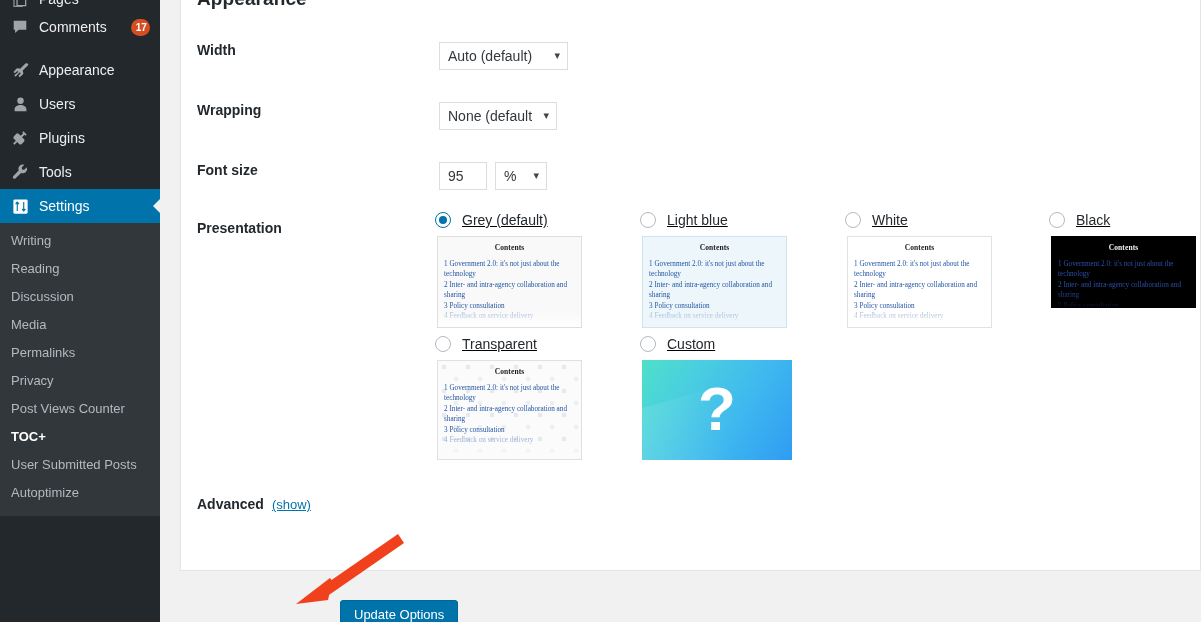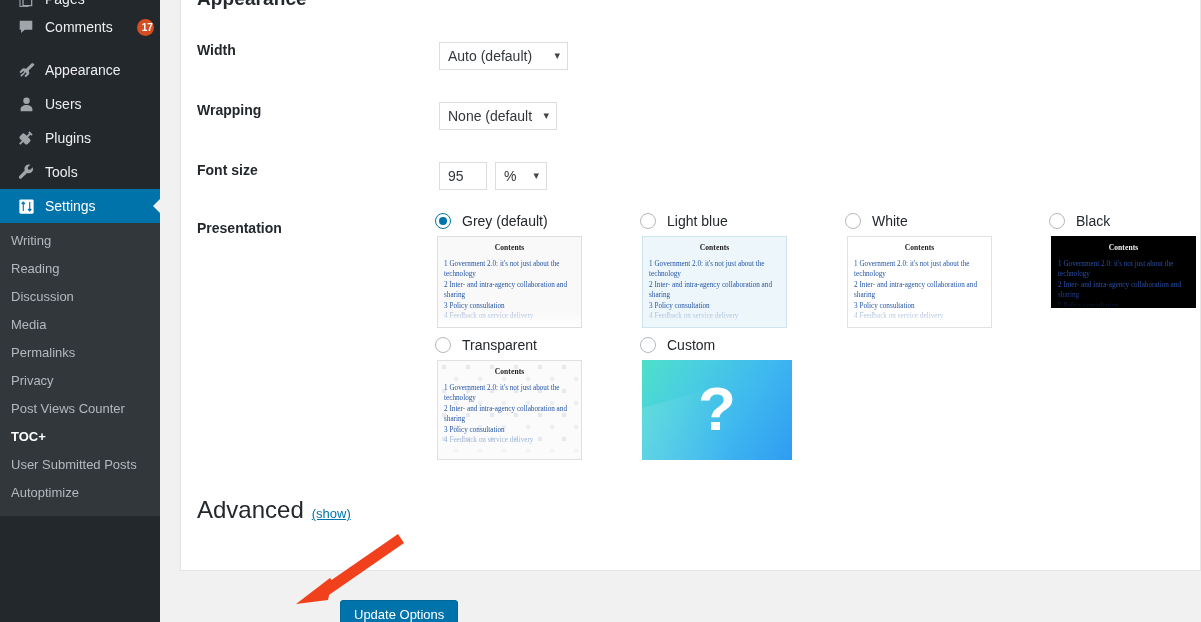--- a/index.html
+++ b/index.html
@@ -20,21 +20,21 @@
     width: 160px; height: 622px;
     background: #23282d;
     color: #eee;
     overflow: hidden;
   }
   .menu-top { background: #23282d; }
   .menu-item {
     position: relative;
     display: flex; align-items: center;
     height: 34px;
-    padding-left: 16px;
+    padding-left: 10px;
     font-size: 14px;
     color: #eee;
     cursor: pointer;
     white-space: nowrap;
   }
   .menu-item .mi-icon {
     width: 20px; height: 20px;
     margin-right: 9px;
     flex: 0 0 20px;
     display: flex; align-items: center; justify-content: center;
@@ -161,24 +161,25 @@
     height: 28px;
     width: 48px;
     padding: 2px 8px;
     text-align: left;
   }
 
   
   .pres-grid { position: relative; }
   .pres-opt { position: absolute; }
   .radio-line {
-    display: flex; align-items: center;
+    display: flex; align-items: flex-start;
     height: 18px;
     margin-bottom: 6px;
     cursor: pointer;
+    text-decoration: underline;
   }
   .radio {
     width: 16px; height: 16px;
     border-radius: 50%;
     border: 1px solid #b4b9be;
     background: #fff;
     flex: 0 0 16px;
     margin-right: 11px;
     position: relative;
   }
@@ -275,21 +276,21 @@
     line-height: 1;
   }
 
   
   .advanced-row {
     position: absolute;
     left: 16px; top: 508px;
     display: flex; align-items: baseline;
   }
   .advanced-title {
-    font-size: 24px; font-weight: normal; color: #23282d;
+    font-size: 14px; font-weight: bold; color: #23282d;
   }
   .advanced-show {
     margin-left: 8px;
     font-size: 13px;
     color: #0073aa;
     text-decoration: underline;
     cursor: pointer;
   }
 
   

